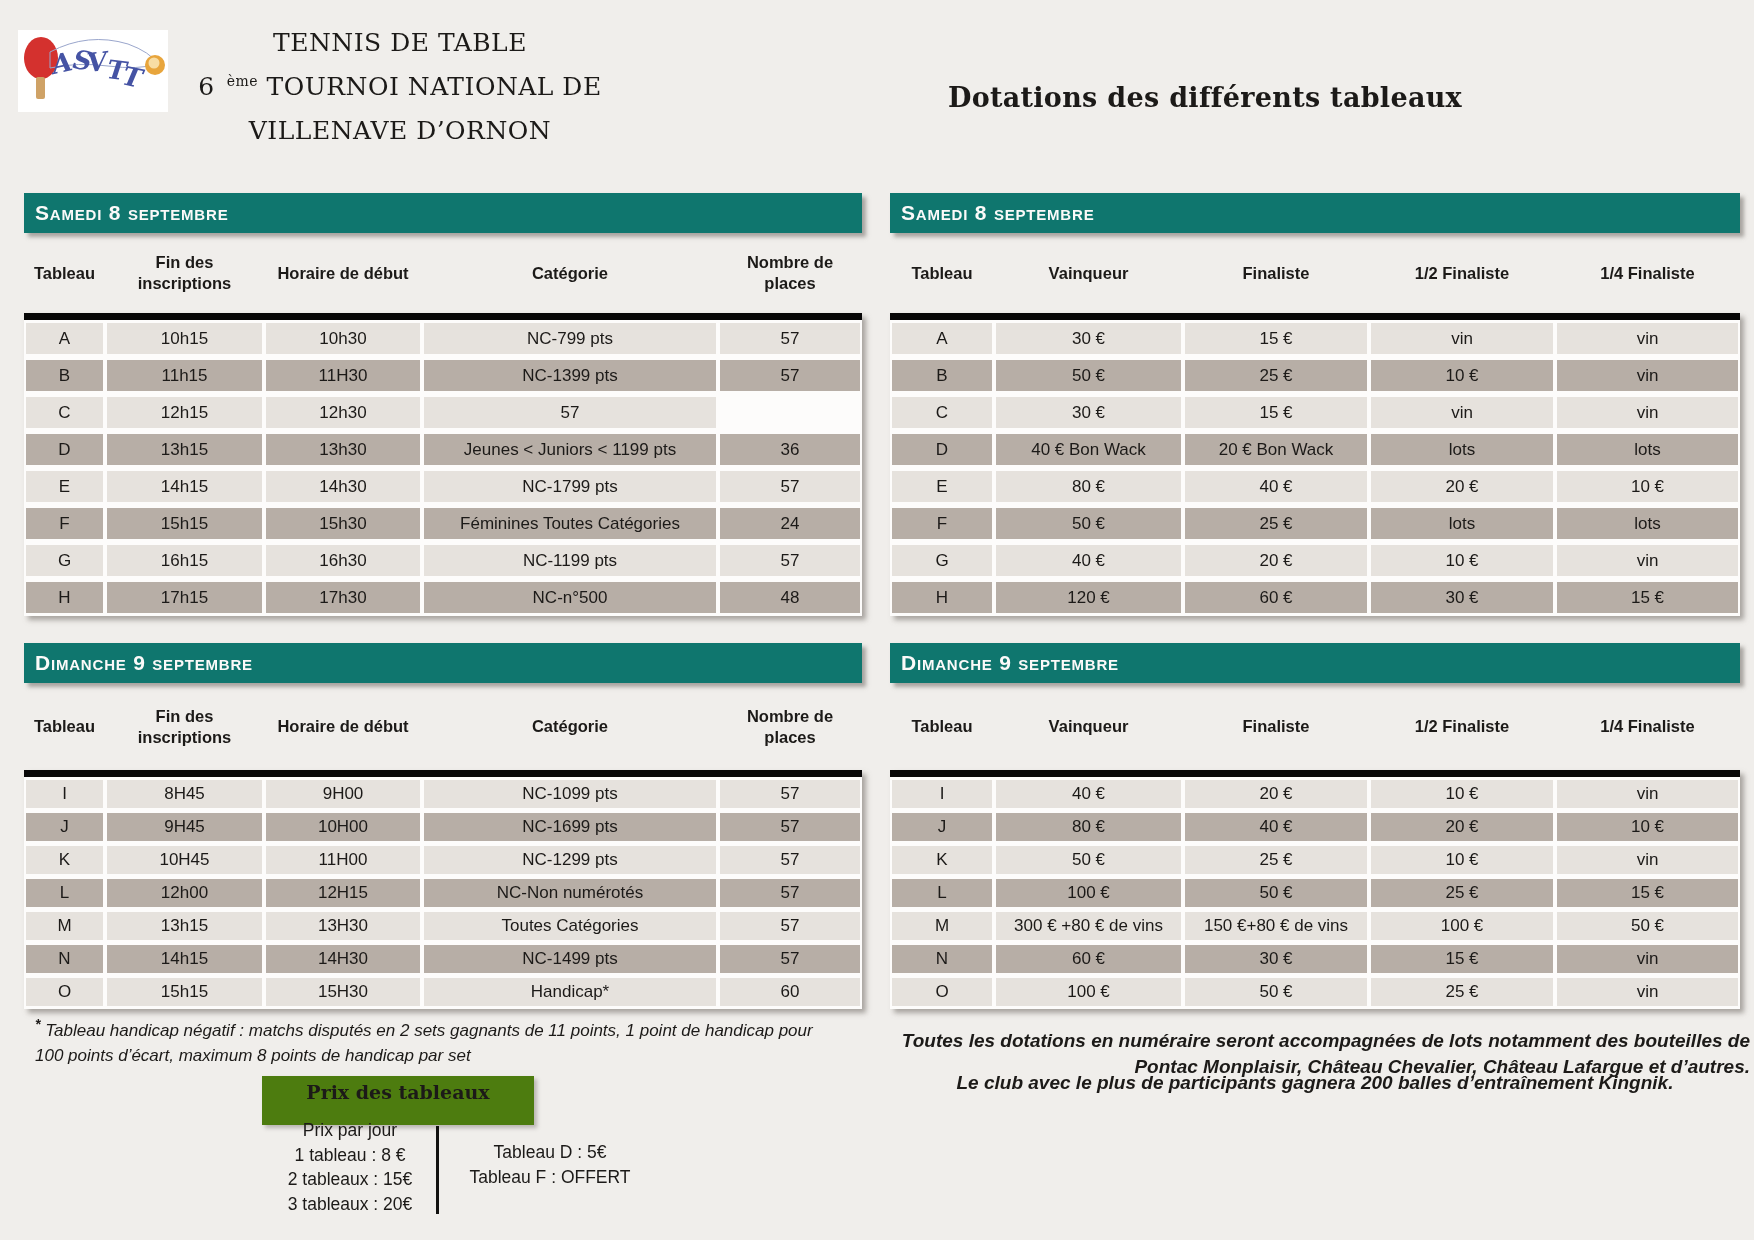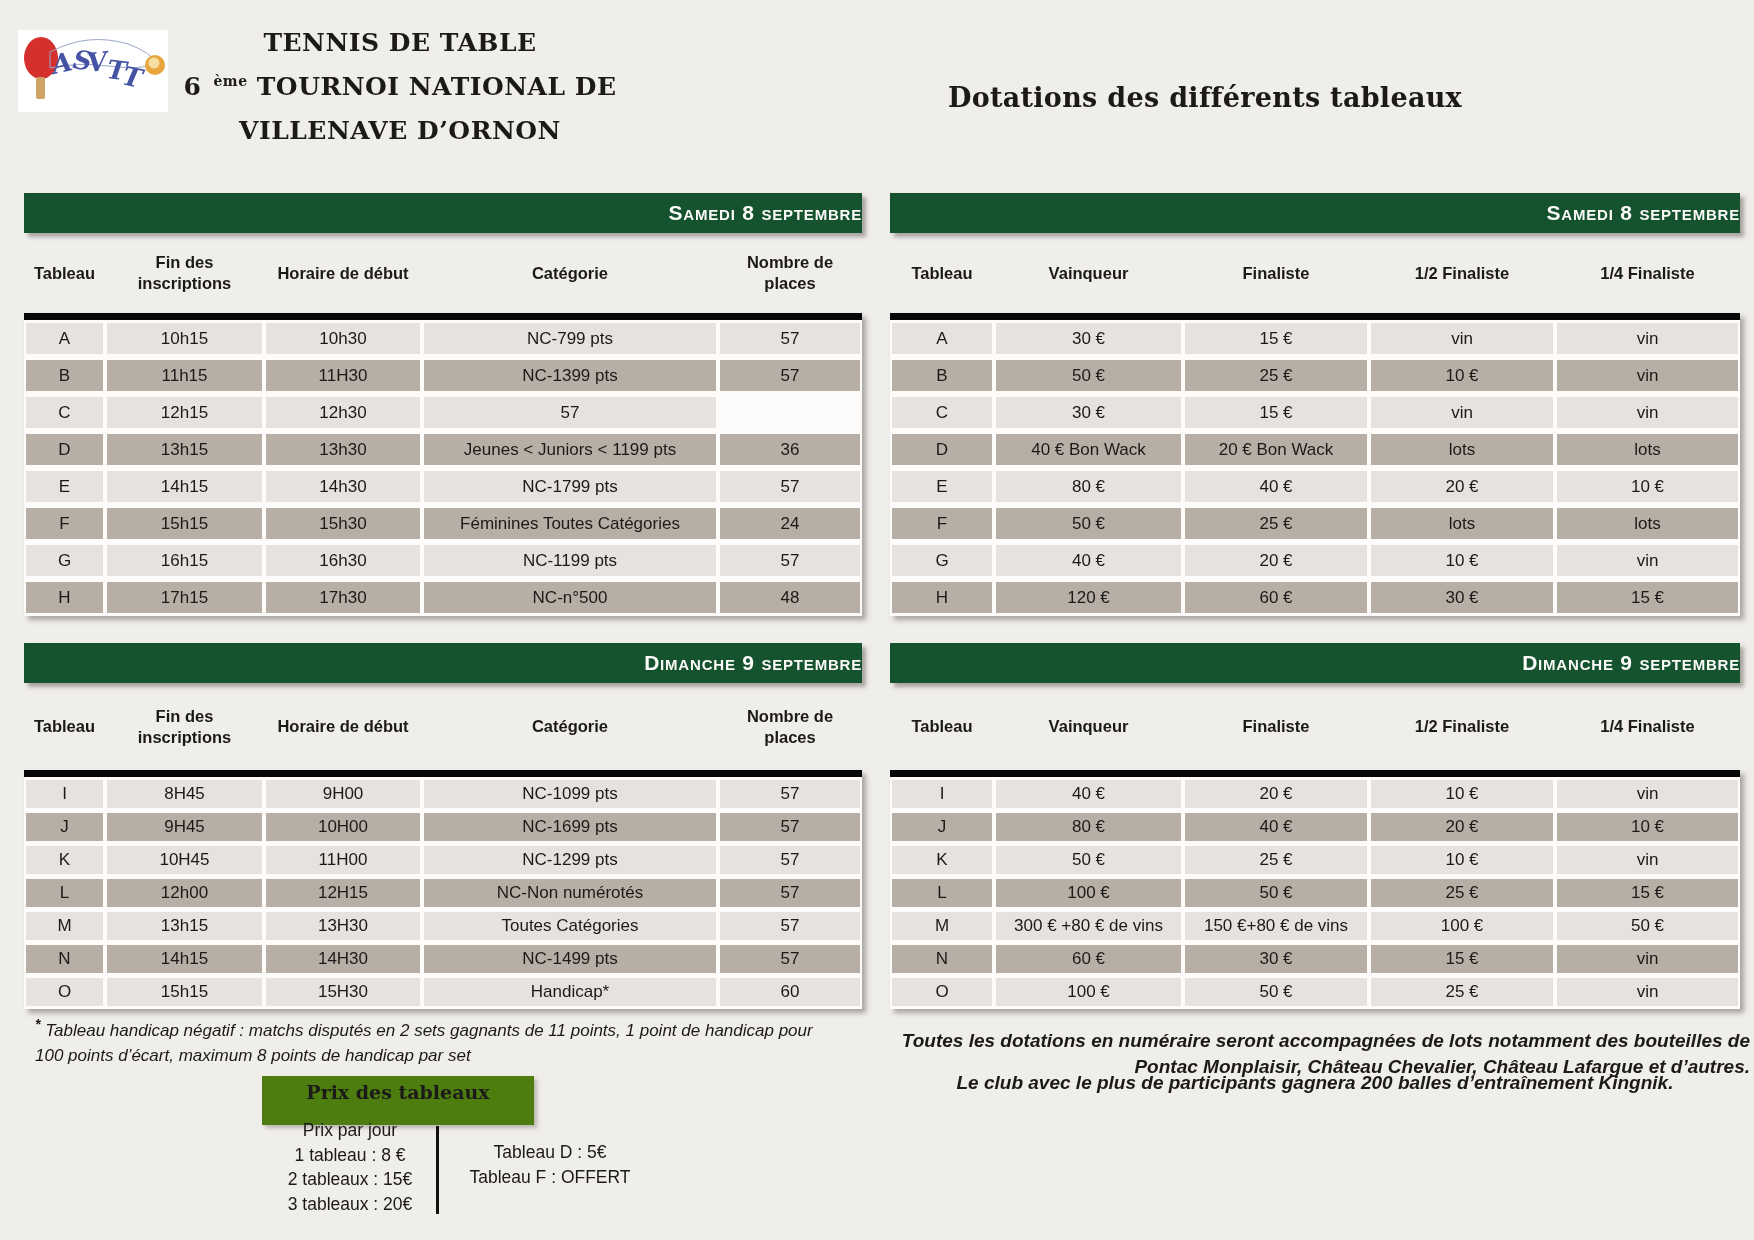--- a/index.html
+++ b/index.html
@@ -4,34 +4,33 @@
 <style>
   html,body{margin:0;padding:0;}
   body{
     position:relative;width:1754px;height:1240px;overflow:hidden;
     background:#f0eeeb;font-family:"Liberation Sans",sans-serif;color:#1c1a18;
   }
   .abs{position:absolute;}
   .serif{font-family:"DejaVu Serif","Liberation Serif",serif;}
   
   .main-title{left:170px;top:28px;width:460px;text-align:center;}
-  .main-title .t-line{font-weight:bold;font-size:25px;letter-spacing:.5px;margin-bottom:15px;}
+  .main-title .t-line{font-weight:normal;font-size:25px;letter-spacing:.5px;margin-bottom:15px;}
   .main-title sup{font-size:14px;margin-left:12px;}
   .dotations-title{left:890px;top:82px;width:630px;text-align:center;
     font-weight:bold;font-size:27px;letter-spacing:.3px;}
   
   .logo-box{left:18px;top:30px;width:150px;height:82px;background:#ffffff;}
   
   .table-block{position:absolute;box-sizing:border-box;}
   .band{
-    height:40px;background:#14532d;color:#fbfaf9;
+    height:40px;background:#0f766e;color:#fbfaf9;
     font-variant:small-caps;font-weight:bold;font-size:21px;letter-spacing:.8px;
     line-height:40px;padding-left:11px;box-sizing:border-box;
     box-shadow:4px 4px 4px rgba(110,104,98,.55);
-    text-align:right;
   }
   .thead{
     display:grid;grid-template-columns:var(--cols);column-gap:4px;
     align-items:center;justify-items:center;padding:0 2px;
   }
   .t-top .thead{height:80px;}
   .t-bot .thead{height:87px;}
   .hcell{
     font-weight:bold;font-size:16.5px;text-align:center;white-space:pre-line;line-height:21px;
   }

